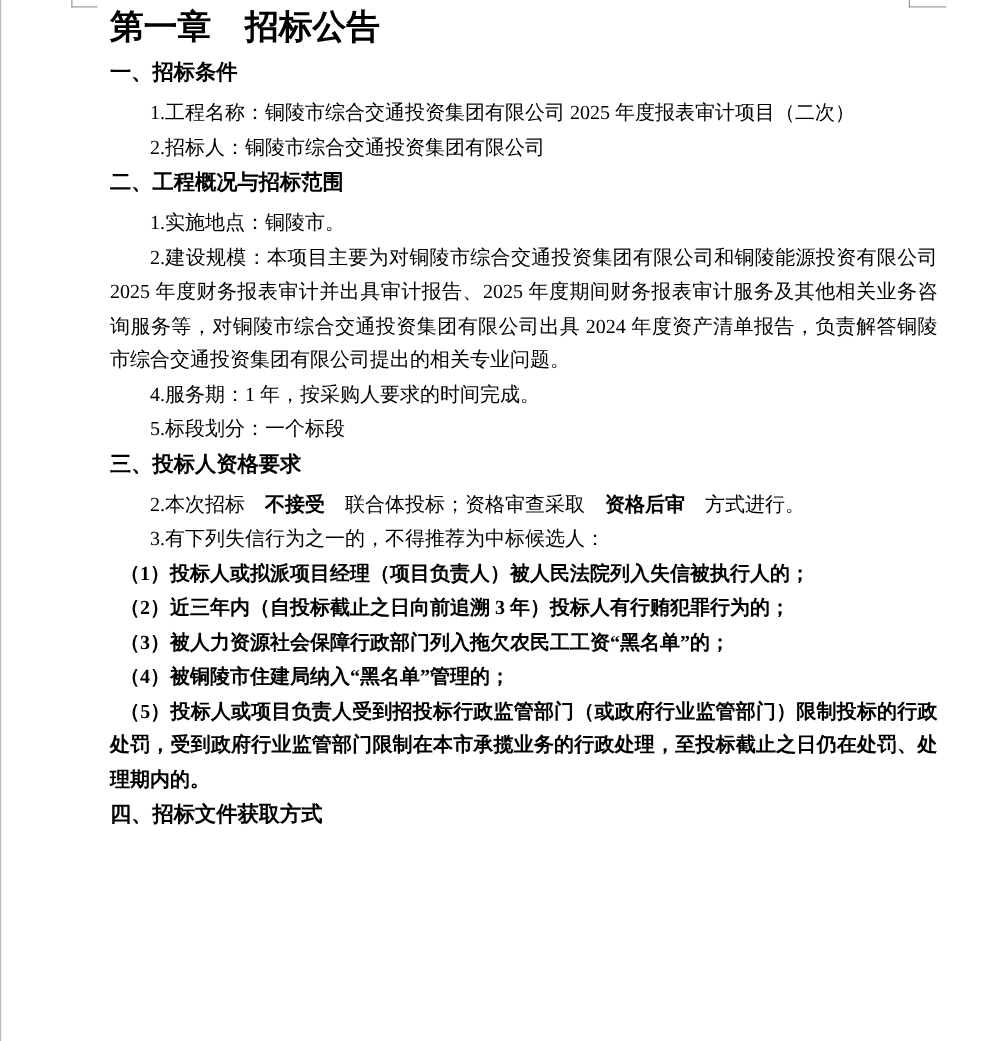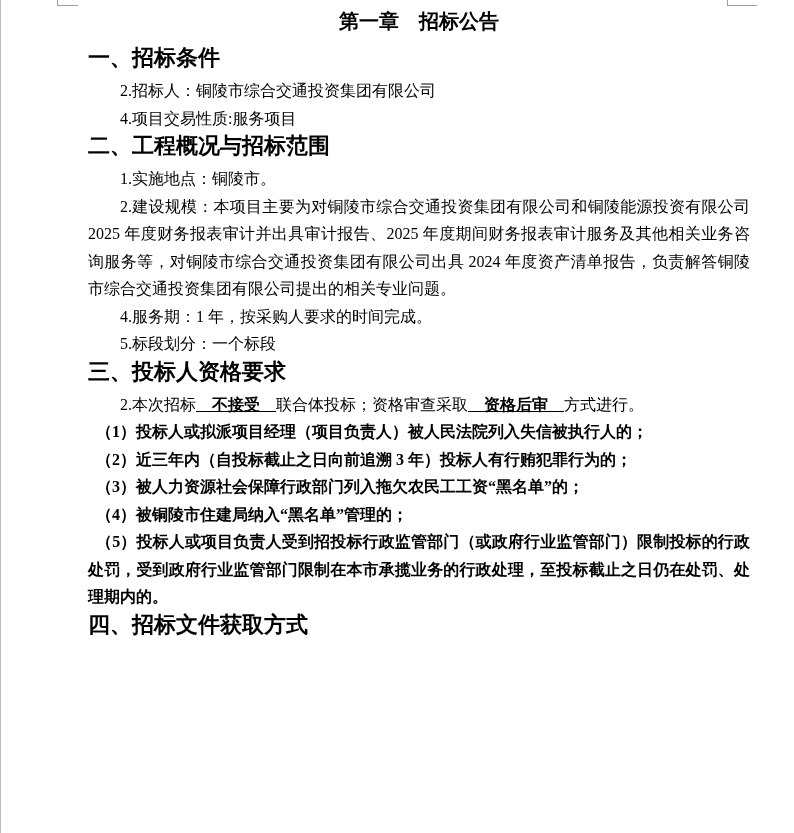--- a/index.html
+++ b/index.html
@@ -26,68 +26,67 @@
     border-bottom: 1px solid #9e9e9e;
   }
   .crop-left  { left: 57px;  width: 20px; }
   .crop-right { left: 727px; width: 29px; }
   .content {
     position: absolute;
     left: 88px; top: 6px;
     width: 662px;
   }
   .title {
-    font-size: 20px;
+    font-size: 27px;
     font-weight: bold;
-    text-align: center;
     margin: 0 0 8px 0;
     line-height: 30px;
   }
   h2 {
-    font-size: 22px;
+    font-size: 17px;
     font-weight: bold;
     margin: 0 0 5px 0;
     line-height: 28px;
   }
   p {
     font-size: 16px;
     margin: 0;
     line-height: 27.5px;
     text-align: justify;
   }
   .ind2  { text-indent: 32px; }
   .ind05 { text-indent: 8px; font-weight: bold; }
   .bu {
     font-weight: bold;
-    text-decoration: underline;
   }
 </style>
 </head>
 <body>
 
 <div class="page">
   <div class="edge-line"></div>
   <div class="crop crop-left"></div>
   <div class="crop crop-right"></div>
 
   <div class="content">
     <h1 class="title">第一章　招标公告</h1>
 
     <h2>一、招标条件</h2>
+    <p class="ind2">1.工程名称：铜陵市综合交通投资集团有限公司 2025 年度报表审计项目（二次）</p>
     <p class="ind2">2.招标人：铜陵市综合交通投资集团有限公司</p>
-    <p class="ind2">4.项目交易性质:服务项目</p>
 
     <h2>二、工程概况与招标范围</h2>
     <p class="ind2">1.实施地点：铜陵市。</p>
     <p class="ind2">2.建设规模：本项目主要为对铜陵市综合交通投资集团有限公司和铜陵能源投资有限公司 2025 年度财务报表审计并出具审计报告、2025 年度期间财务报表审计服务及其他相关业务咨询服务等，对铜陵市综合交通投资集团有限公司出具 2024 年度资产清单报告，负责解答铜陵市综合交通投资集团有限公司提出的相关专业问题。</p>
     <p class="ind2">4.服务期：1 年，按采购人要求的时间完成。</p>
     <p class="ind2">5.标段划分：一个标段</p>
 
     <h2>三、投标人资格要求</h2>
     <p class="ind2"><span>2.本次招标</span><span class="bu">　不接受　</span><span>联合体投标；资格审查采取</span><span class="bu">　资格后审　</span><span>方式进行。</span></p>
+    <p class="ind2">3.有下列失信行为之一的，不得推荐为中标候选人：</p>
     <p class="ind05">（1）投标人或拟派项目经理（项目负责人）被人民法院列入失信被执行人的；</p>
     <p class="ind05">（2）近三年内（自投标截止之日向前追溯 3 年）投标人有行贿犯罪行为的；</p>
     <p class="ind05">（3）被人力资源社会保障行政部门列入拖欠农民工工资“黑名单”的；</p>
     <p class="ind05">（4）被铜陵市住建局纳入“黑名单”管理的；</p>
     <p class="ind05">（5）投标人或项目负责人受到招投标行政监管部门（或政府行业监管部门）限制投标的行政处罚，受到政府行业监管部门限制在本市承揽业务的行政处理，至投标截止之日仍在处罚、处理期内的。</p>
 
     <h2>四、招标文件获取方式</h2>
   </div>
 </div>
 

